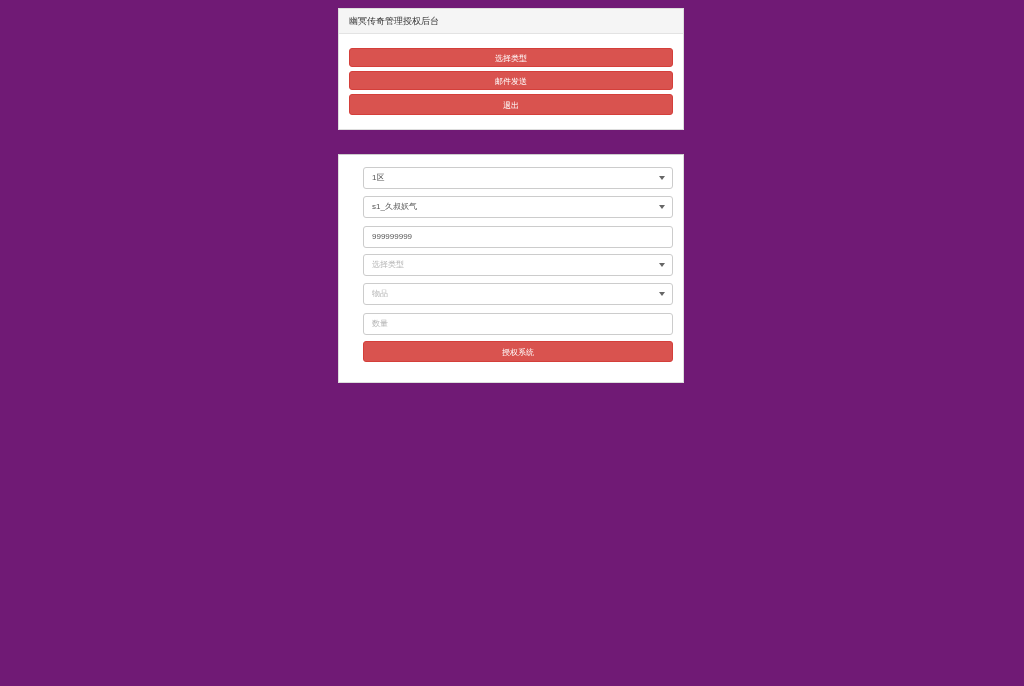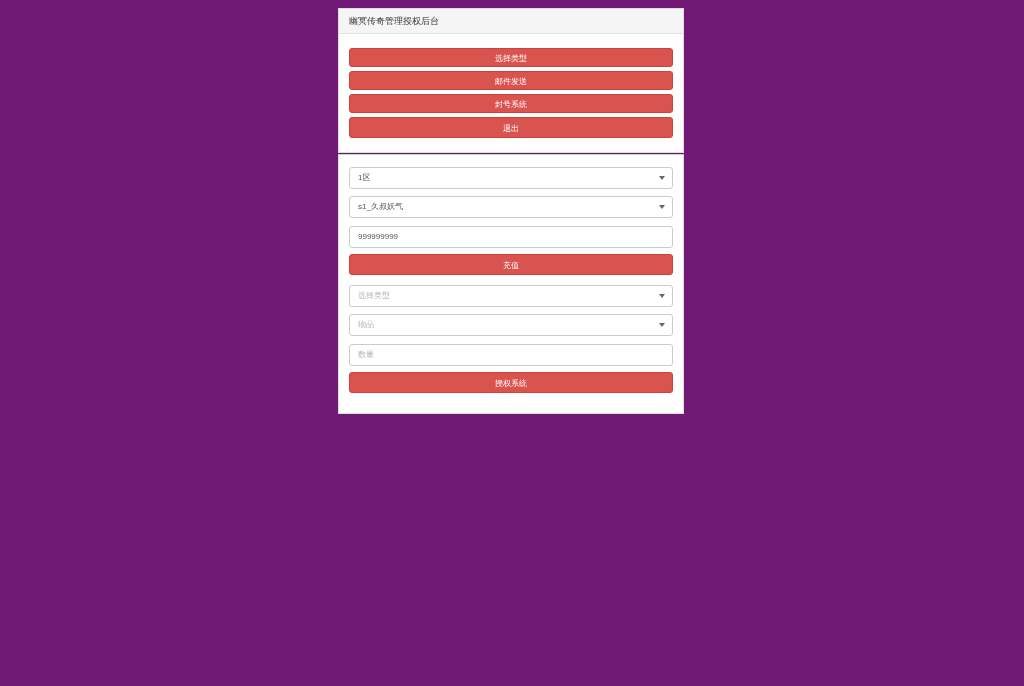--- a/index.html
+++ b/index.html
@@ -79,21 +79,21 @@
   
   .form-panel {
     position: absolute;
     left: 338px;
     top: 154px;
     width: 346px;
     background: #ffffff;
     border: 1px solid #dddddd;
     border-top: 1px solid #cccccc;
     box-sizing: border-box;
-    padding: 12px 10px 10px 10px;
+    padding: 12px 10px 10px 24px;
   }
 
   .field {
     position: relative;
     width: 100%;
     height: 22px;
     margin-bottom: 7px;
     box-sizing: border-box;
   }
 
@@ -168,42 +168,40 @@
 
   <div class="app-frame">
 
     <div class="titlebar">
       <span class="titlebar-text">幽冥传奇管理授权后台</span>
     </div>
 
     <div class="nav-panel">
       <button class="btn-red">选择类型</button>
       <button class="btn-red">邮件发送</button>
-      <button class="btn-red">封号系统</button>
       <button class="btn-red tall">退出</button>
     </div>
   </div>
 
   <div class="form-panel">
 
     <div class="field">
       <div class="control select-box">1区</div>
       <span class="caret"></span>
     </div>
 
     <div class="field">
       <div class="control select-box">s1_久叔妖气</div>
       <span class="caret"></span>
     </div>
 
     <div class="field">
       <input class="control" type="text" value="999999999" style="">
     </div>
 
-    <button class="btn-action">充值</button>
 
     <div class="field">
       <div class="control select-box placeholder-text">选择类型</div>
       <span class="caret"></span>
     </div>
 
     <div class="field">
       <div class="control select-box placeholder-text">物品</div>
       <span class="caret"></span>
     </div>

